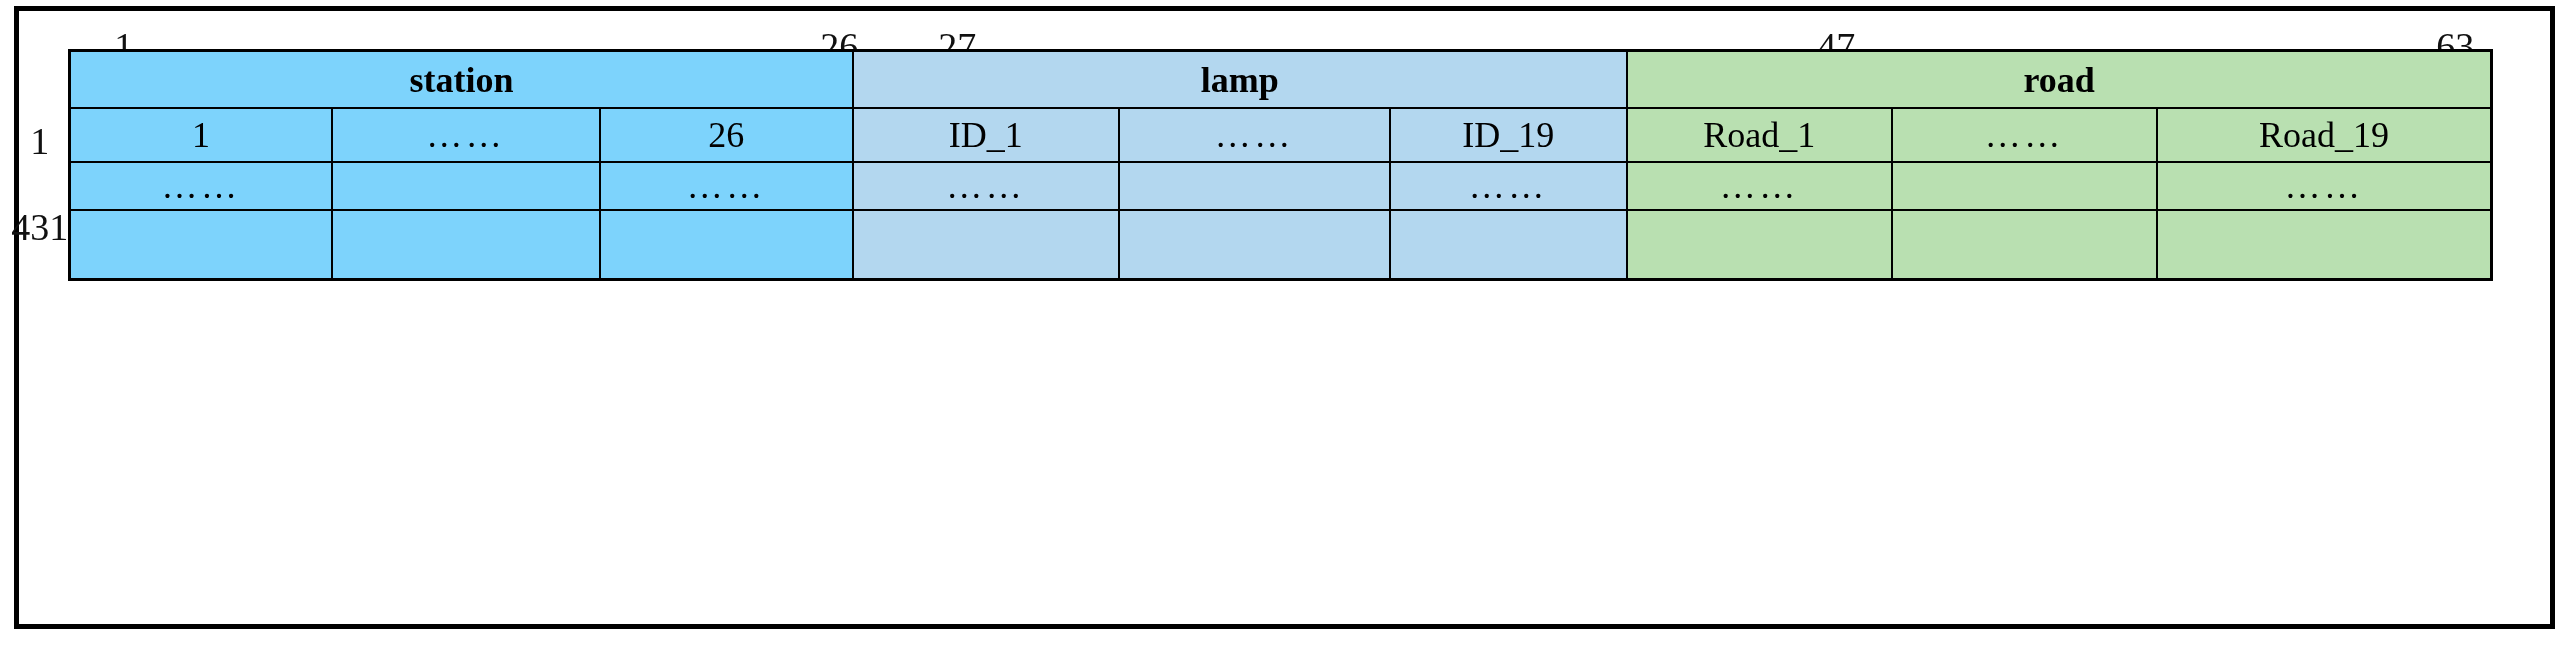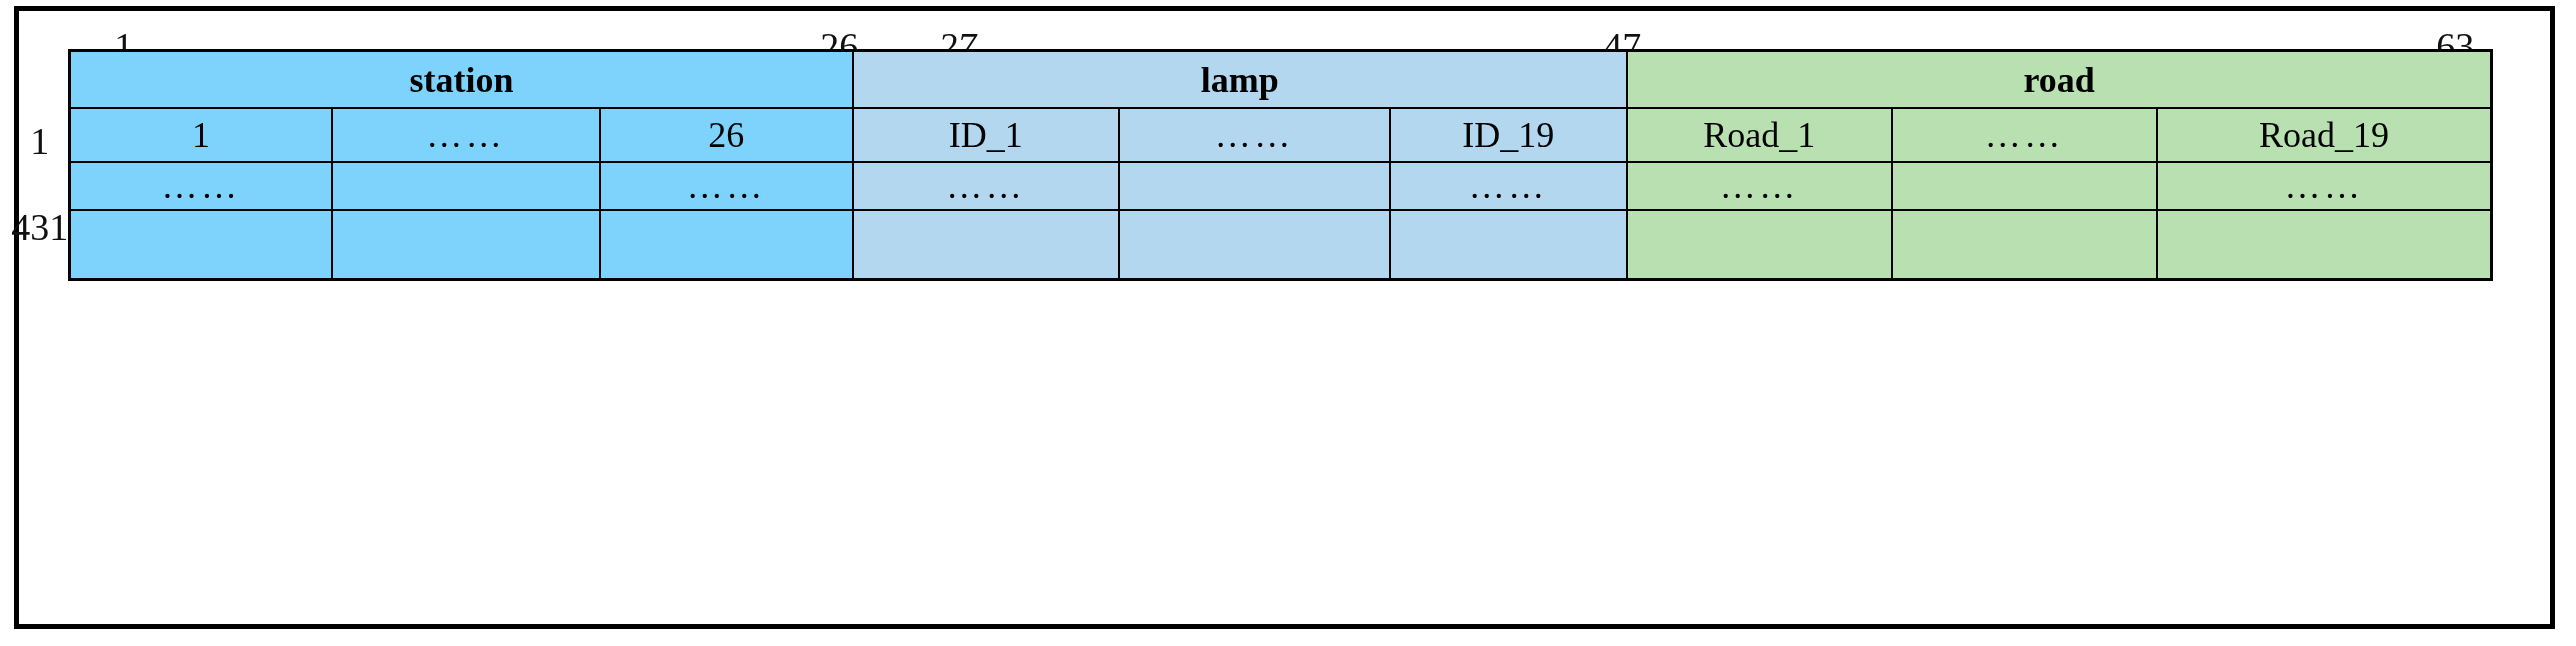--- a/index.html
+++ b/index.html
@@ -87,23 +87,23 @@
   }
 </style>
 </head>
 <body>
 
 <div id="figure-frame">
 
   <div class="ruler left" style="left:95px;  width:158px;">1</div>
   <div class="ruler right" style="left:681px;  width:158px;">26</div>
 
-  <div class="ruler left" style="left:919px; width:158px;font-style:italic;">27</div>
+  <div class="ruler left" style="left:919px; width:158px;">27</div>
 
-  <div class="ruler left" style="left:1584px; width:158px;">47</div>
+  <div class="ruler left" style="left:1678px; width:158px;text-align:right;">47</div>
   <div class="ruler right" style="left:2297px; width:158px;text-decoration:underline;">63</div>
 
   <div class="row-index" style="left:11px; top:111px;">1</div>
   <div class="row-index" style="left:-8px; top:197px;">431</div>
 
   <table id="matrix-table">
     <colgroup>
       <col style="width:262px">
         <col style="width:268px">
         <col style="width:253px">

